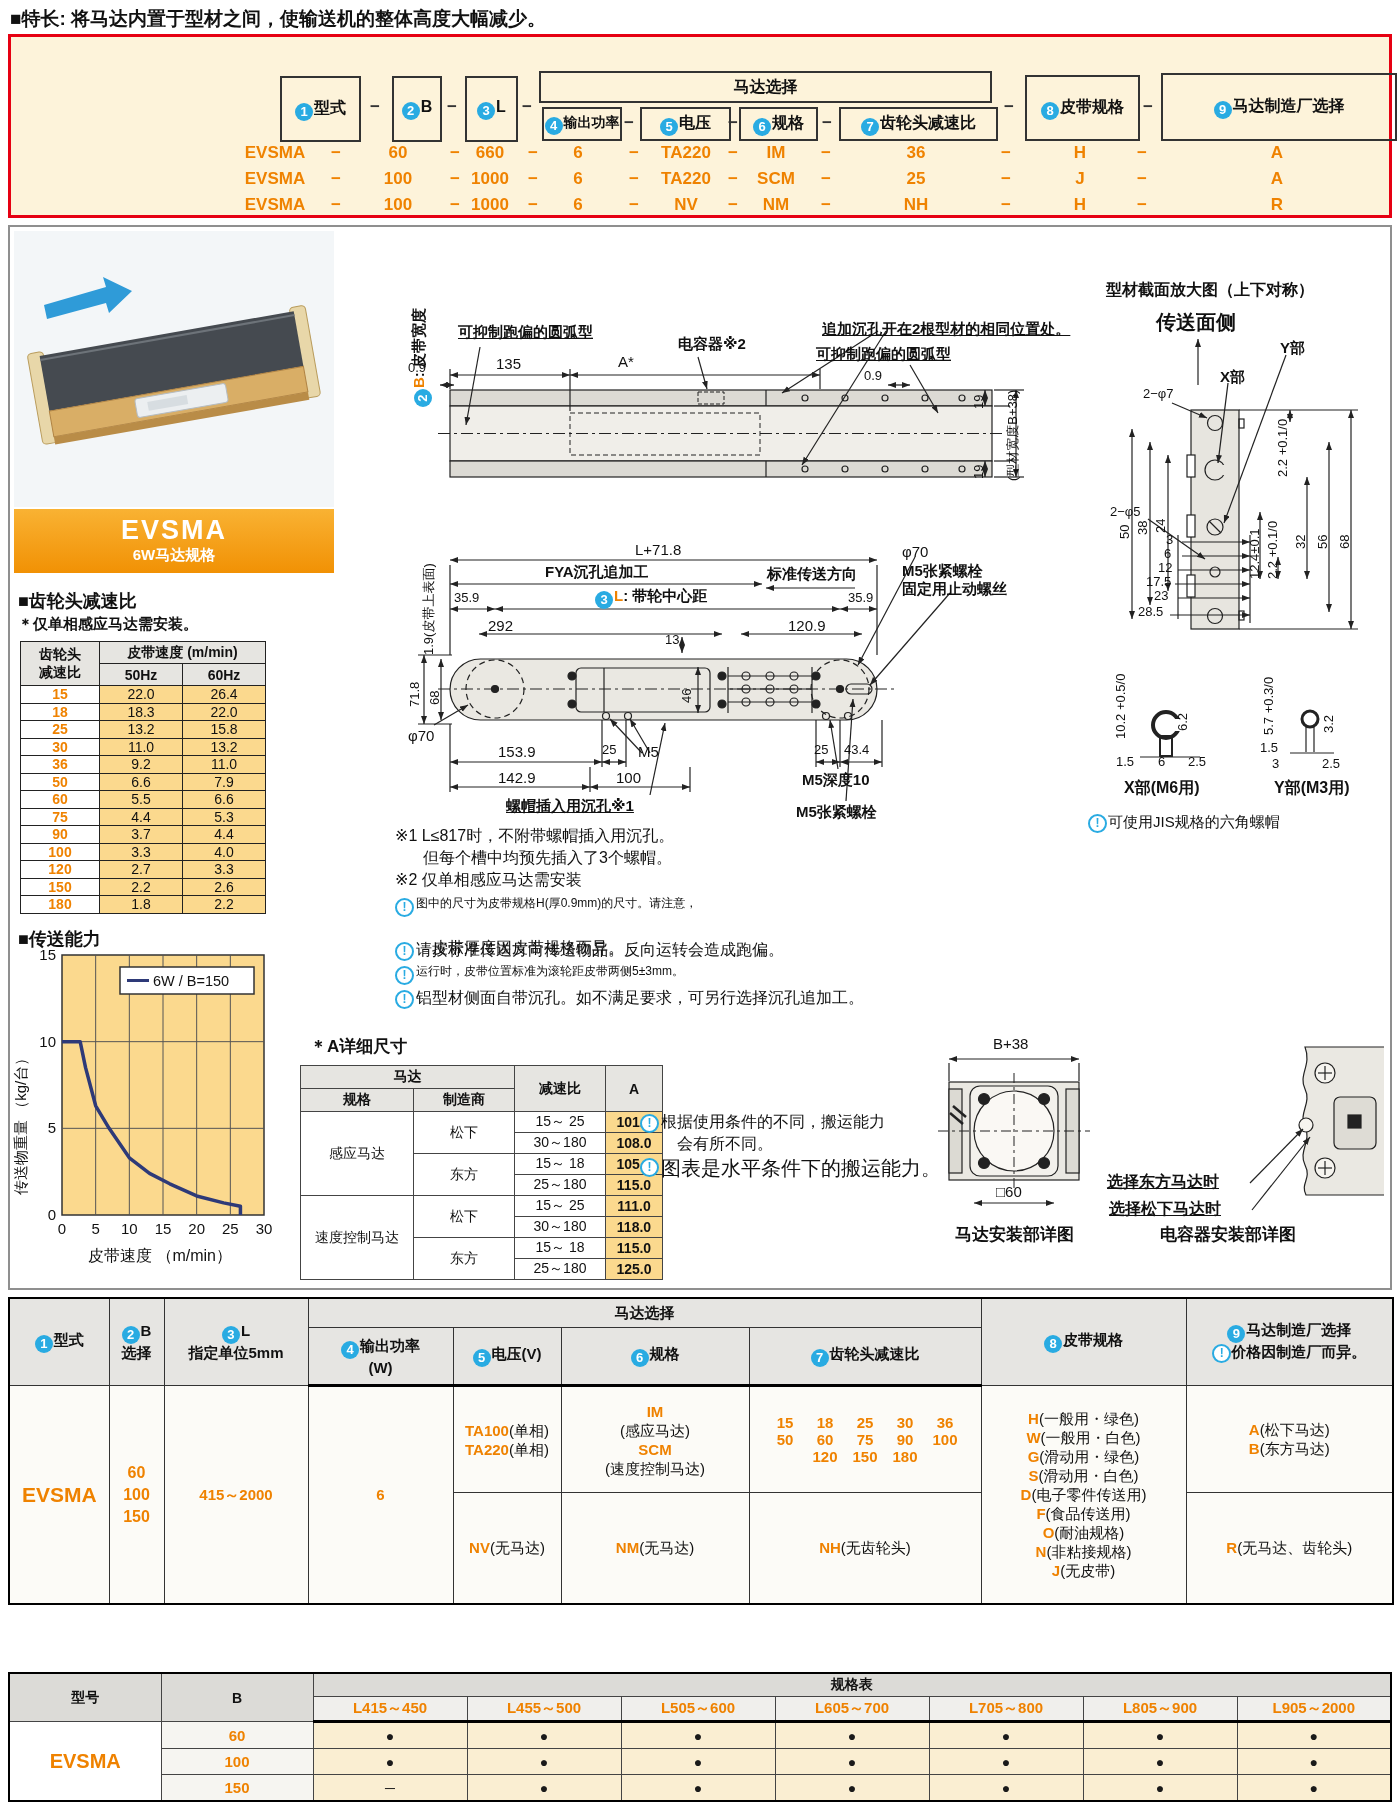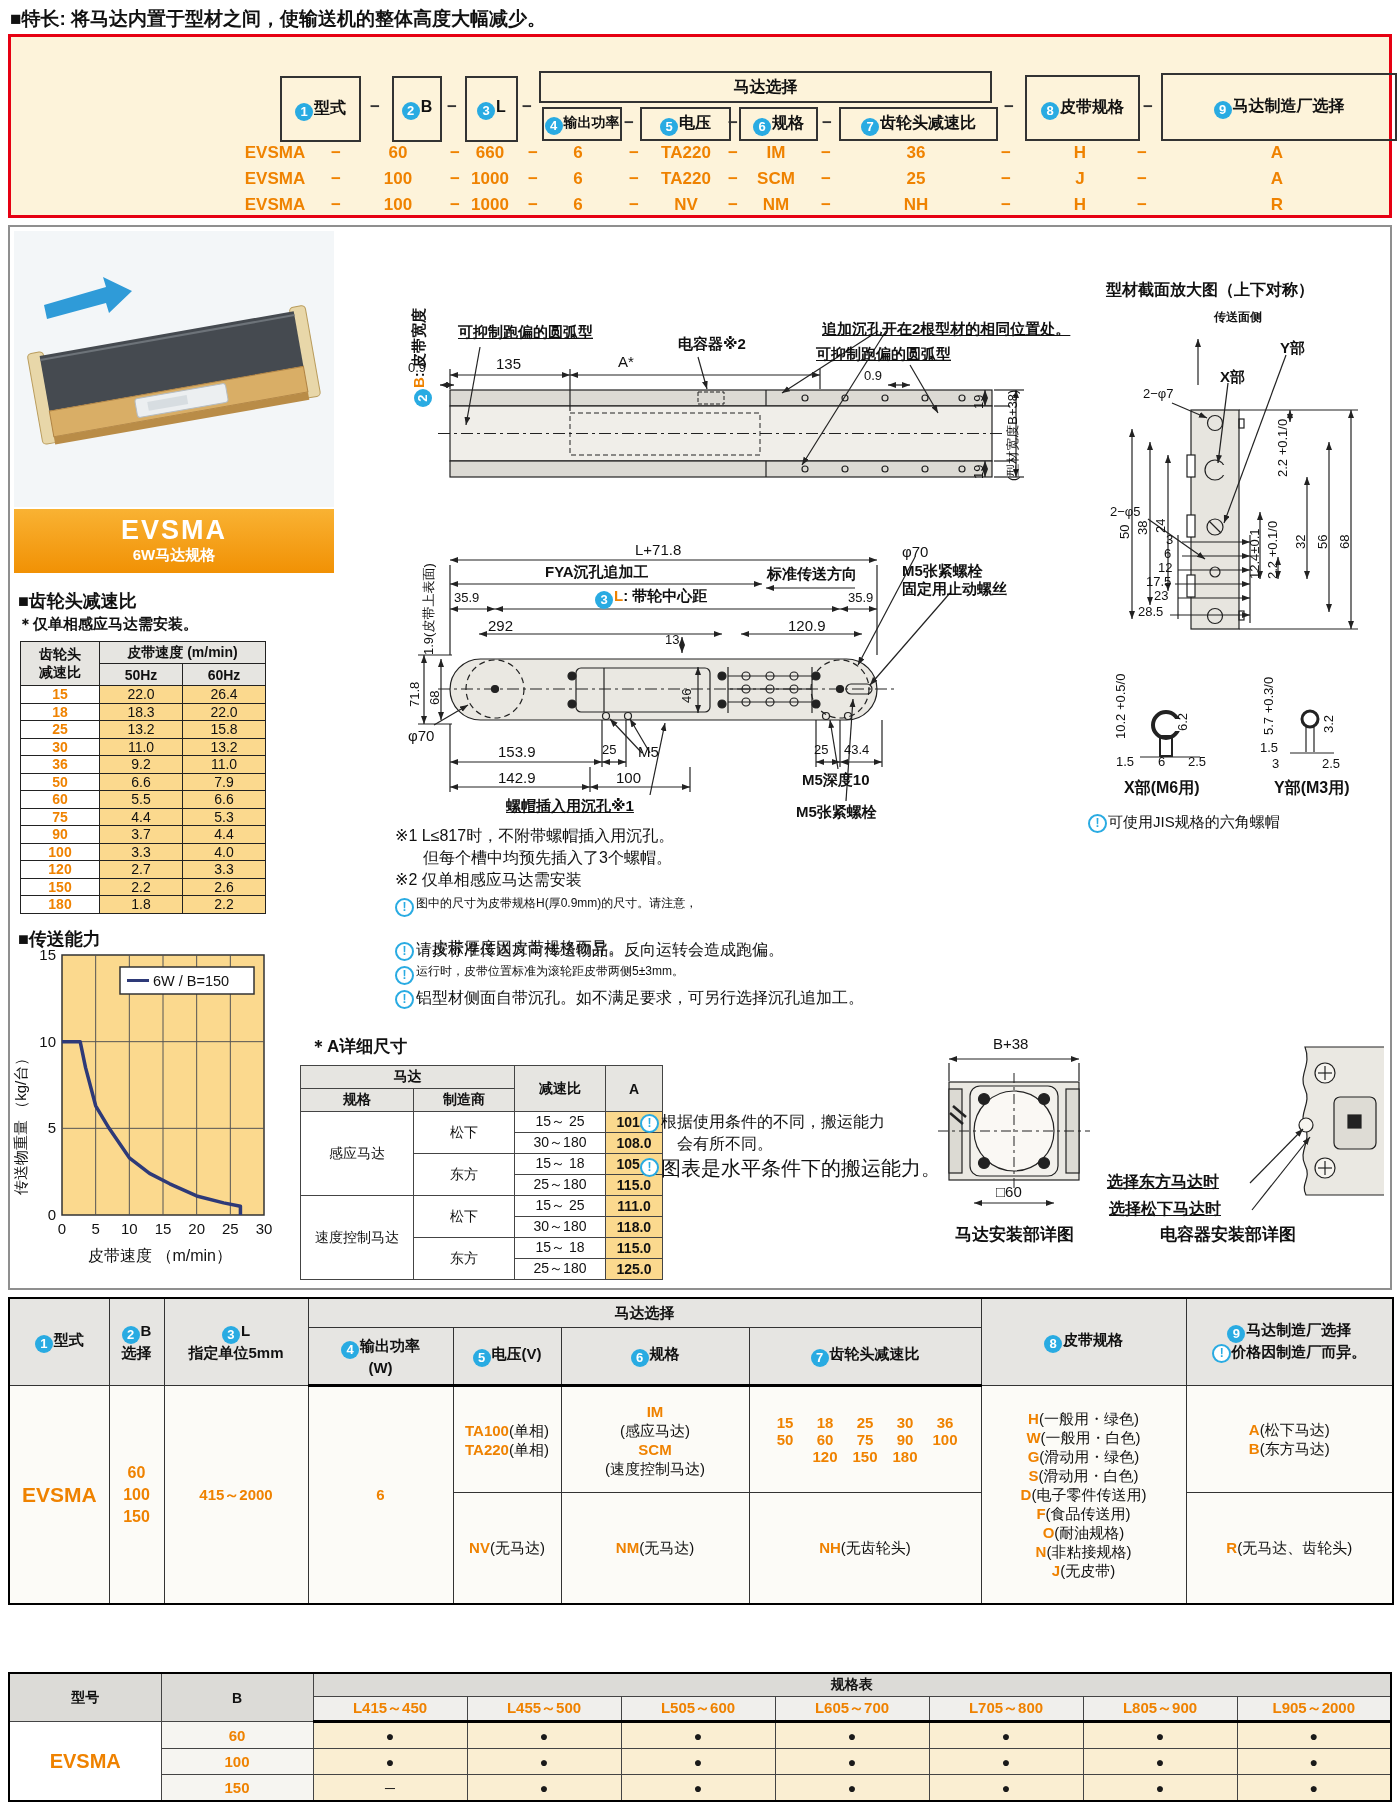--- a/index.html
+++ b/index.html
@@ -622,21 +622,21 @@
     <div class="lb" style="left:651px;top:930px;font-size:20px;">图表是水平条件下的搬运能力。</div>
 
     <div class="lb" style="left:983px;top:808px;">B+38</div>
     <div class="lb" style="left:986px;top:956px;">□60</div>
     <div class="lb b" style="left:945px;top:998px;font-size:17px;">马达安装部详图</div>
     <div class="lb b u" style="left:1097px;top:946px;font-size:16px;">选择东方马达时</div>
     <div class="lb b u" style="left:1099px;top:973px;font-size:16px;">选择松下马达时</div>
     <div class="lb b" style="left:1150px;top:998px;font-size:17px;">电容器安装部详图</div>
 
     <div class="lb b" style="left:1096px;top:54px;font-size:16px;">型材截面放大图（上下对称）</div>
-    <div class="lb b" style="left:1204px;top:84px;font-size:12px;">传送面侧</div>
+    <div class="lb b" style="left:1146px;top:84px;font-size:20px;">传送面侧</div>
     <div class="lb b" style="left:1270px;top:112px;">Y部</div>
     <div class="lb b" style="left:1210px;top:141px;">X部</div>
     <div class="lb s" style="left:1133px;top:160px;">2−φ7</div>
     <div class="lb s" style="left:1100px;top:278px;text-align:center;">2−φ5</div>
     <div class="lb s r" style="left:1108px;top:312px;">50</div>
     <div class="lb s r" style="left:1126px;top:308px;">38</div>
     <div class="lb s r" style="left:1144px;top:306px;">24</div>
     <div class="lb s r" style="left:1266px;top:250px;">2.2 +0.1/0</div>
     <div class="lb s r" style="left:1284px;top:322px;">32</div>
     <div class="lb s r" style="left:1306px;top:322px;">56</div>

